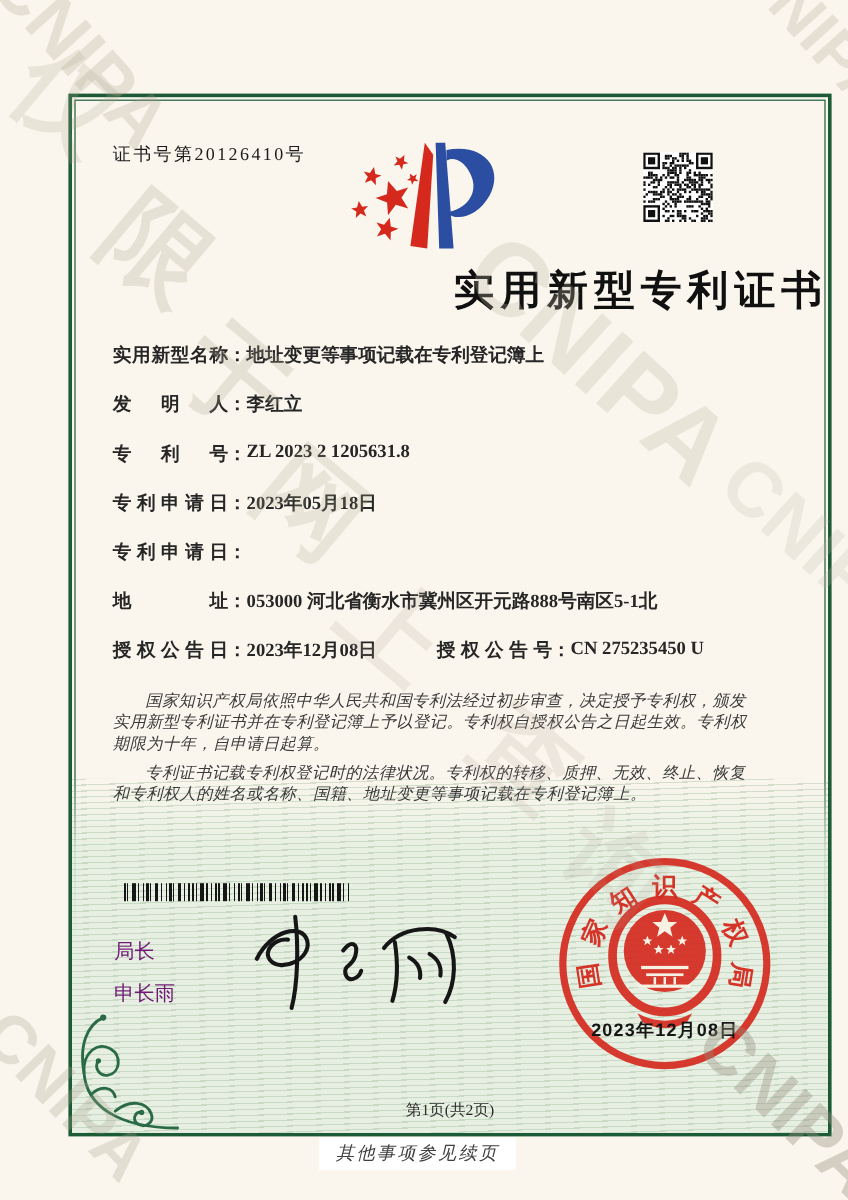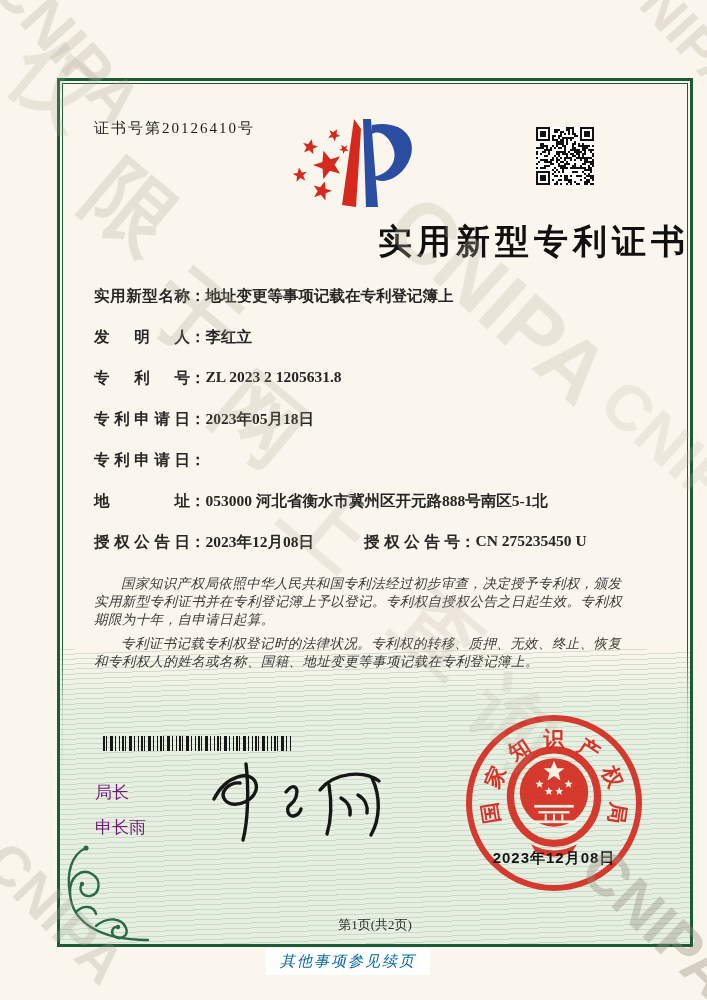--- a/index.html
+++ b/index.html
@@ -71,21 +71,21 @@
   .seal-emblem{position:absolute;left:50%;top:50%;transform:translate(-50%,-52%);z-index:1;}
   .seal-date{
     position:absolute;left:0;right:0;top:128px;text-align:center;z-index:3;
     color:#151515;font-weight:bold;font-size:15px;letter-spacing:1px;
     font-family:"Liberation Sans","DejaVu Sans",sans-serif;white-space:nowrap;
   }
   .page-num{position:absolute;left:0;right:0;bottom:10px;text-align:center;font-size:13px;color:#2c2c2c;z-index:5;}
   
   .note-box{
     position:absolute;left:266px;top:948px;z-index:20;background:#ffffff;
-    padding:4px 14px;font-size:15px;font-style:italic;color:#0369a1;letter-spacing:2px;
+    padding:4px 14px;font-size:15px;font-style:italic;color:#404040;letter-spacing:2px;
   }
 </style>
 </head>
 <body>
 
 <span class="wm" style="left:-28px;top:8px;font-size:62px;color:rgba(170,160,140,.25);transform:rotate(48deg);">CNIPA</span>
 <span class="wm cn" style="left:14px;top:28px;font-size:84px;color:rgba(170,162,142,.22);transform:rotate(40deg);">仅</span>
 <span class="wm cn" style="left:88px;top:150px;font-size:86px;color:rgba(170,162,142,.25);transform:rotate(40deg);">限</span>
 <span class="wm cn" style="left:152px;top:258px;font-size:86px;color:rgba(170,162,142,.25);transform:rotate(40deg);">于</span>
 <span class="wm cn" style="left:216px;top:362px;font-size:86px;color:rgba(170,162,142,.22);transform:rotate(40deg);">网</span>

